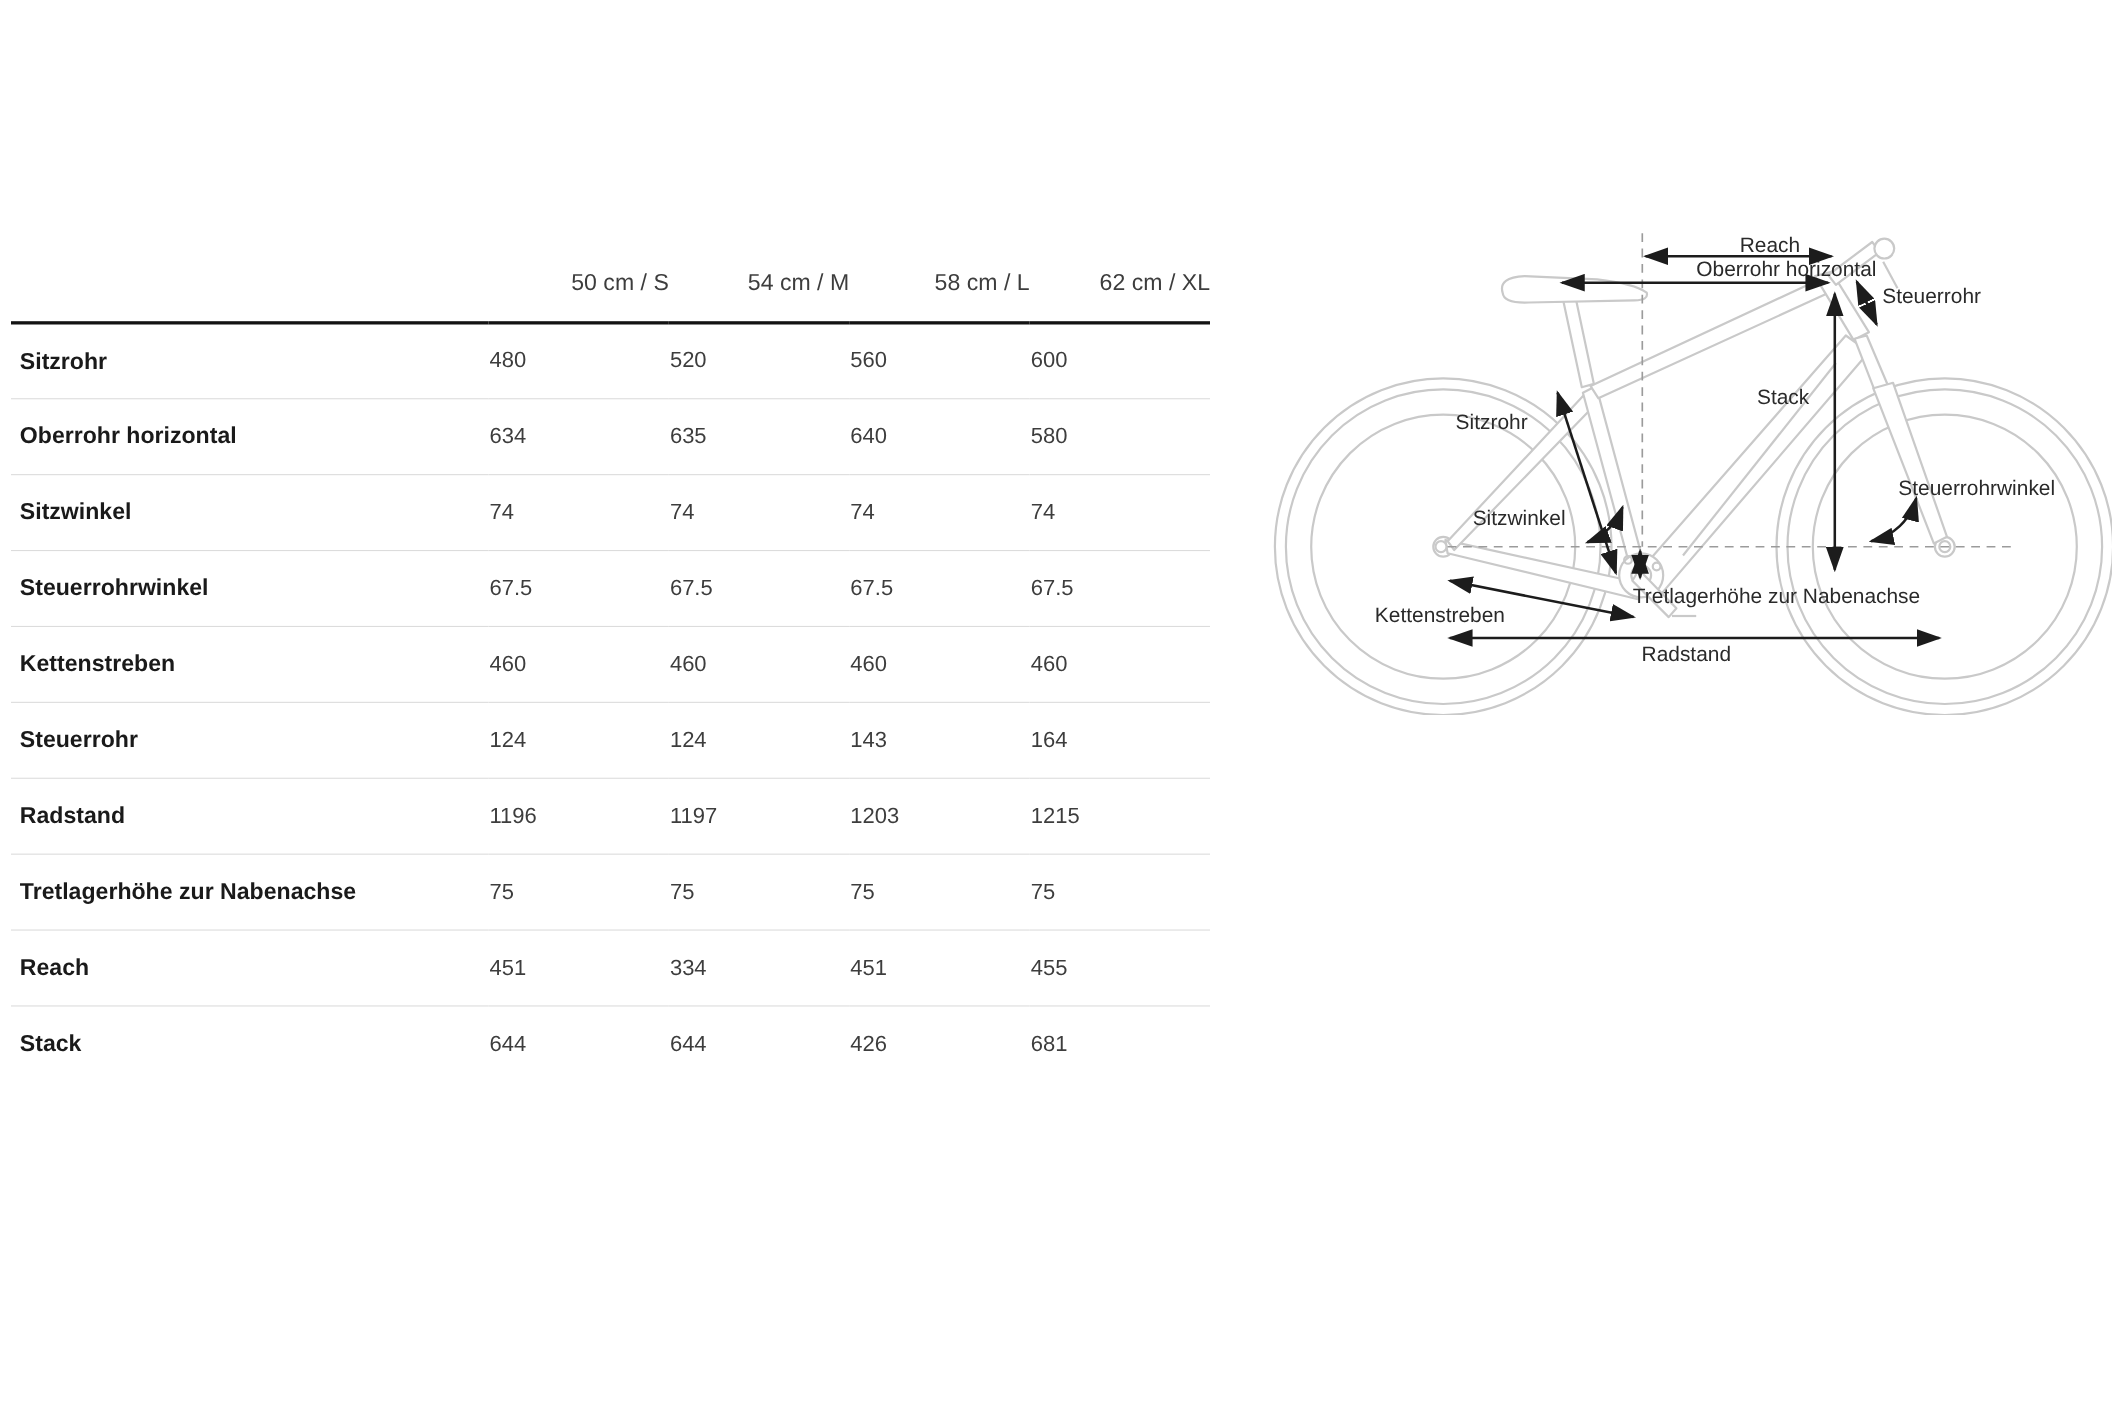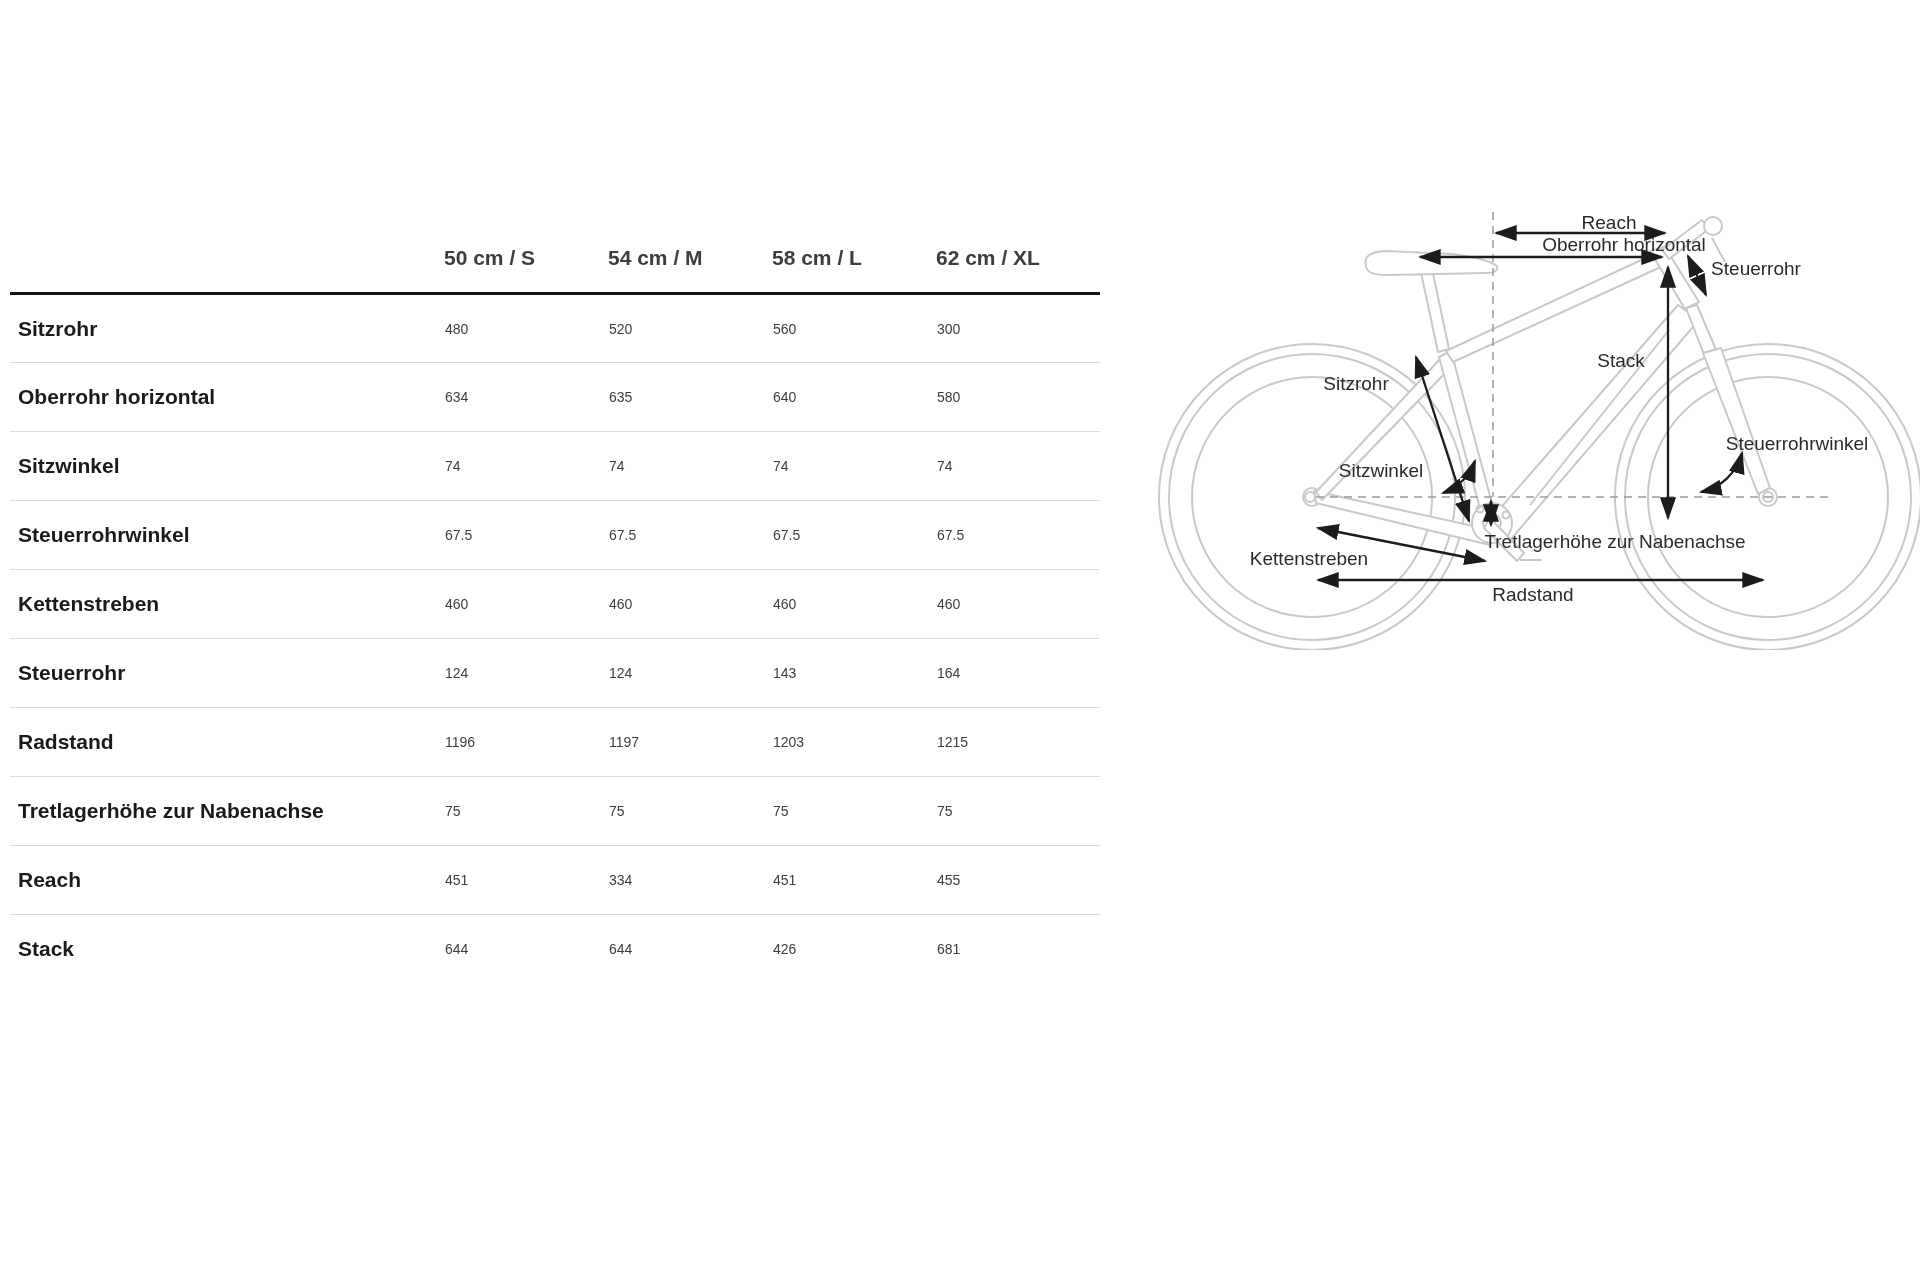--- a/index.html
+++ b/index.html
@@ -13,33 +13,33 @@
   
   .geo-table-wrap{
     position:absolute;left:10px;top:190px;width:1090px;
   }
   table.geo-table{
     border-collapse:collapse;table-layout:fixed;width:1090px;
   }
   table.geo-table col.c-label{width:434px;}
   table.geo-table col.c-size{width:164px;}
   table.geo-table thead th{
-    font-weight:700;color:#3d3d3d;font-size:21px;
-    text-align:left;vertical-align:bottom;
+    font-weight:400;color:#3d3d3d;font-size:21px;
+    text-align:right;vertical-align:bottom;
     height:80px;padding:0 0 22px 0;
   }
   table.geo-table thead tr{border-bottom:3px solid #131313;}
   table.geo-table tbody tr{height:69px;}
   table.geo-table tbody tr + tr{border-top:1px solid #dcdcdc;}
   table.geo-table tbody th{
     text-align:left;font-weight:700;color:#1a1a1a;font-size:21px;
     padding-left:8px;vertical-align:middle;white-space:nowrap;
   }
   table.geo-table tbody td{
-    text-align:left;color:#3d3d3d;font-size:14px;vertical-align:middle;
+    text-align:left;color:#3d3d3d;font-size:20px;vertical-align:middle;
   }
   
   .diagram{
     position:absolute;left:1130px;top:150px;width:792px;height:500px;
   }
   .bike-line{stroke:#c9c9c9;stroke-width:2;fill:none;}
   .bike-tube{stroke:#c9c9c9;stroke-width:2;fill:#ffffff;stroke-linejoin:round;}
   .guide{stroke:#9b9b9b;stroke-width:1.5;fill:none;stroke-dasharray:8 6;}
   .dim{stroke:#1c1c1c;stroke-width:2.3;fill:none;}
   .dim-label{
@@ -69,21 +69,21 @@
           <th>58 cm / L</th>
           <th>62 cm / XL</th>
         </tr>
       </thead>
       <tbody>
         <tr>
           <th>Sitzrohr</th>
           <td>480</td>
           <td>520</td>
           <td>560</td>
-          <td>300</td>
+          <td>600</td>
         </tr>
         <tr>
           <th>Oberrohr horizontal</th>
           <td>634</td>
           <td>635</td>
           <td>640</td>
           <td>580</td>
         </tr>
         <tr>
           <th>Sitzwinkel</th>

